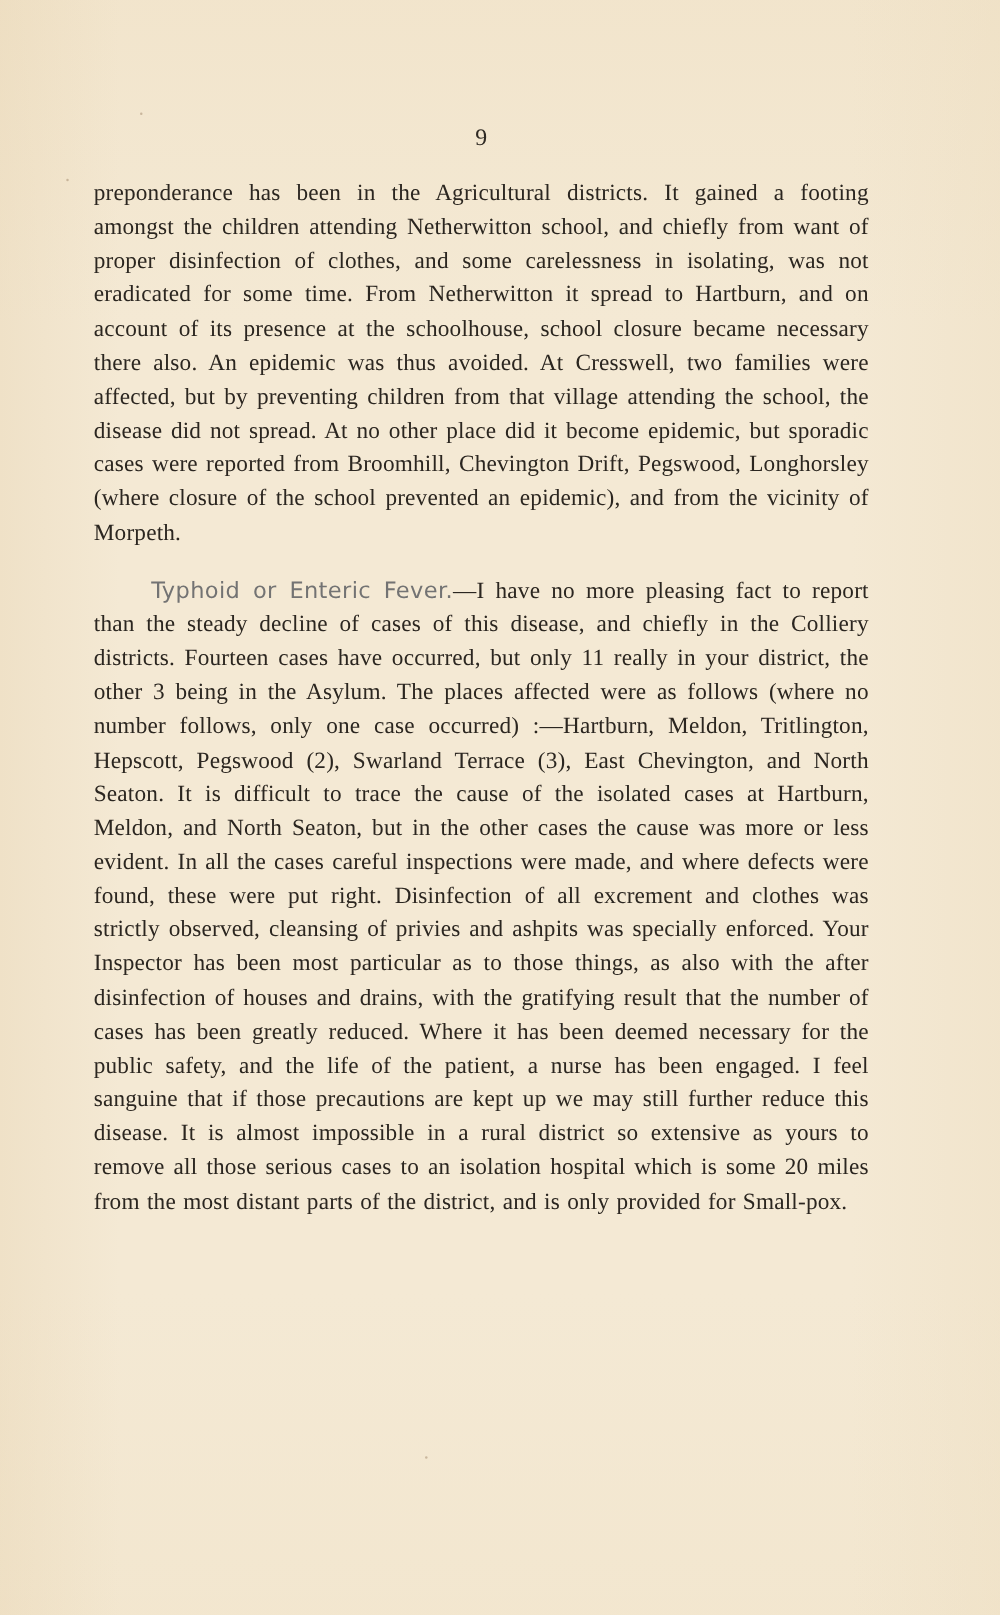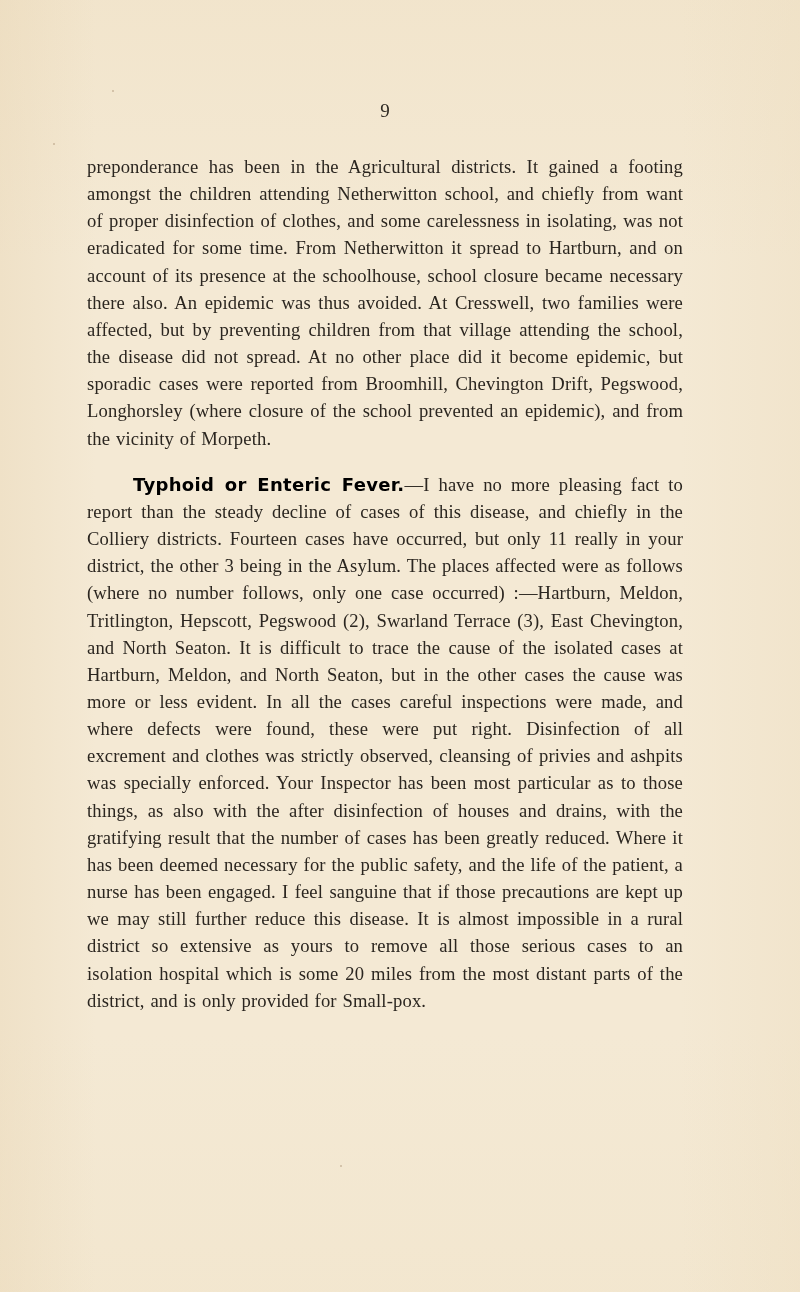--- a/index.html
+++ b/index.html
@@ -32,40 +32,40 @@
       font-size: 19px;
       color: #2f2a24;
     }
     .body-text {
       position: absolute;
       left: 75px;
       top: 141px;
       width: 620px;
     }
     .para {
-      margin: 12px;
+      margin: 0;
       font-size: 18.6px;
       line-height: 27.15px;
       text-align: justify;
       text-align-last: left;
       letter-spacing: 0.15px;
       word-spacing: 1px;
     }
     .para + .para {
       margin-top: 19px;
     }
     .para.indent {
       text-indent: 46px;
     }
     .heading {
       font-family: "DejaVu Sans", "Liberation Sans", sans-serif;
-      font-weight: bold;
+      font-weight: normal;
       font-size: 18px;
       letter-spacing: 0.3px;
-      color: #000000;
+      color: #737373;
     }
     .speck {
       position: absolute;
       width: 2px; height: 2px;
       border-radius: 50%;
       background: rgba(140,110,80,0.4);
     }
   </style>
 </head>
 <body>

